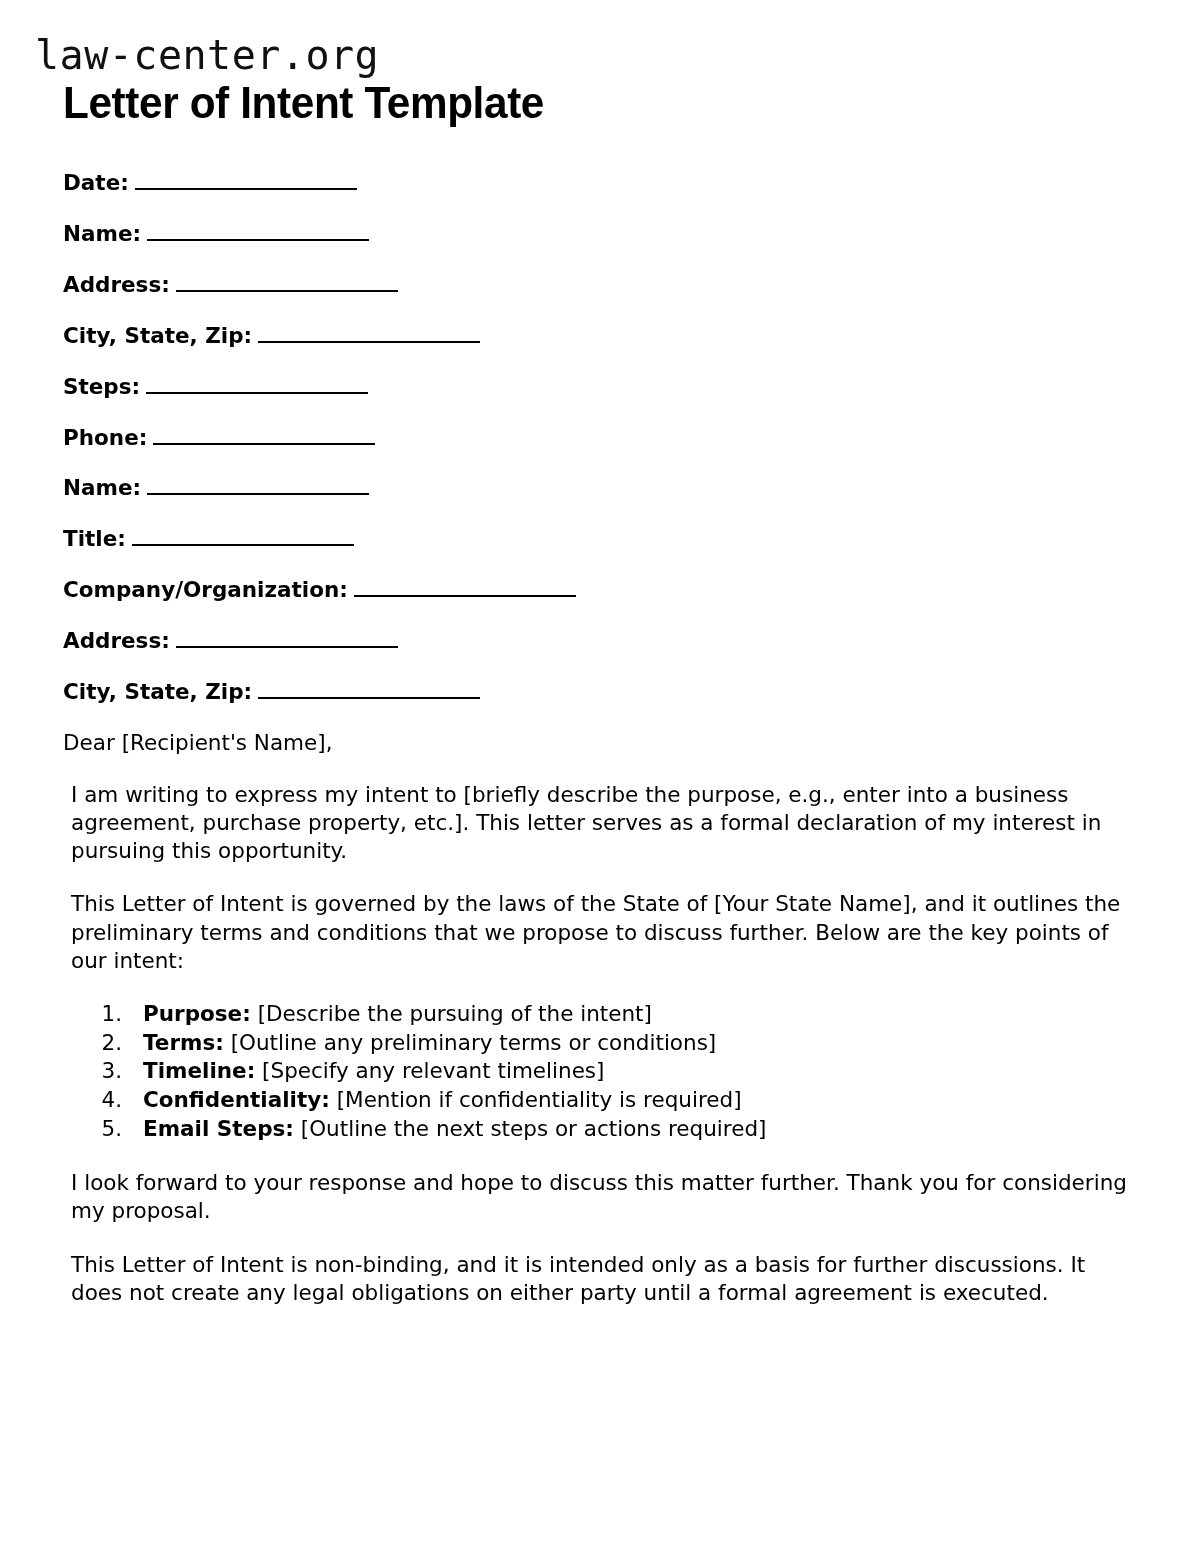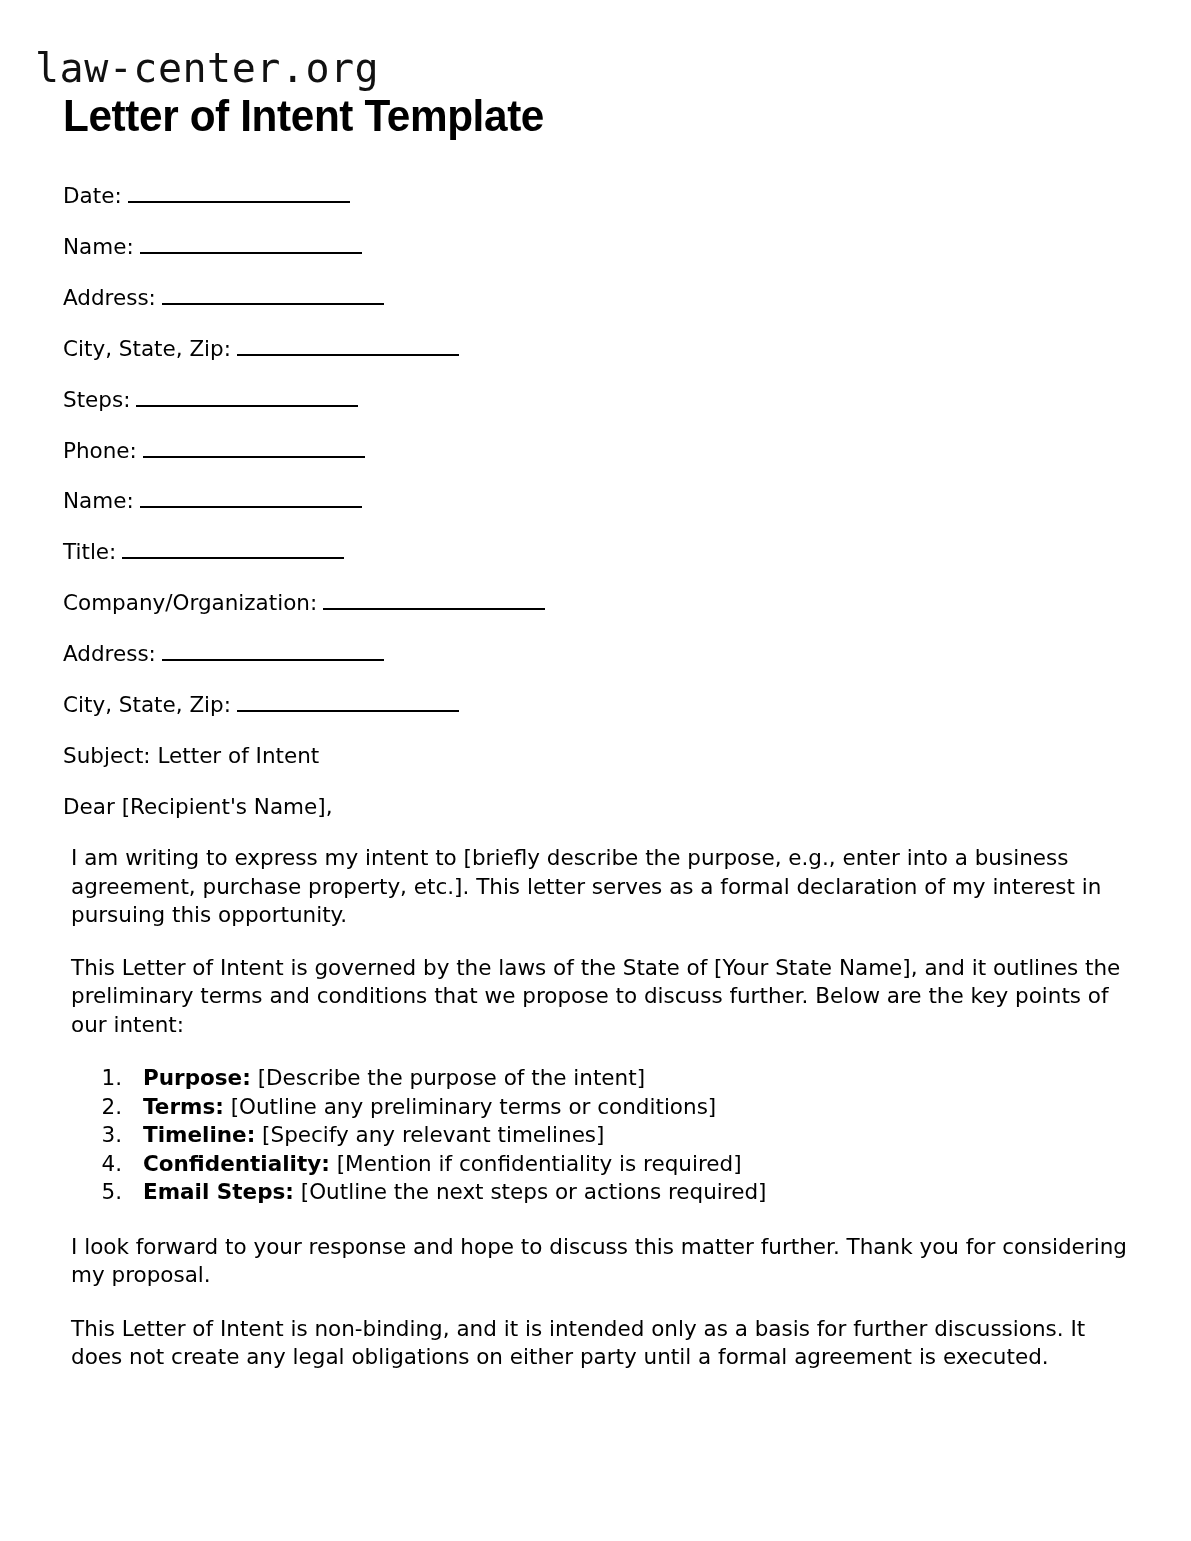--- a/index.html
+++ b/index.html
@@ -19,21 +19,21 @@
     position: relative;
     width: 1191px;
     height: 1541px;
     box-sizing: border-box;
     padding: 0;
     background: #ffffff;
   }
 
   
   .header {
-    padding-top: 48px;
+    padding-top: 35px;
   }
   .site-name {
     font-family: "DejaVu Sans Mono", "Liberation Mono", monospace;
     font-size: 40px;
     font-weight: 400;
     line-height: 1.0;
     letter-spacing: 0.5px;
     color: #111111;
     margin: 0 0 4px 35px;
     white-space: nowrap;
@@ -60,20 +60,21 @@
     line-height: 1.30;
   }
 
   .field-row {
     margin-bottom: 25.5px;
     white-space: nowrap;
     line-height: 1.18;
   }
   .field-label {
     display: inline;
+    font-weight: bold;
   }
   .blank-line {
     display: inline-block;
     width: 222px;
     border-bottom: 2.4px solid #000000;
     height: 0.82em;
     margin-left: 6px;
     vertical-align: baseline;
   }
   .section-label {
@@ -166,32 +167,31 @@
     <div class="field-row">
       <span class="field-label">Company/Organization:</span><span class="blank-line"></span>
     </div>
     <div class="field-row">
       <span class="field-label">Address:</span><span class="blank-line"></span>
     </div>
     <div class="field-row">
       <span class="field-label">City, State, Zip:</span><span class="blank-line"></span>
     </div>
 
-    <div class="subject-line">Subject: Letter of Intent</div>
 
     <div class="salutation">Dear [Recipient's Name],</div>
 
     <p class="para">I am writing to express my intent to [briefly describe the purpose, e.g., enter into a business agreement, purchase property, etc.]. This letter serves as a formal declaration of my interest in pursuing this opportunity.</p>
 
     <p class="para">This Letter of Intent is governed by the laws of the State of [Your State Name], and it outlines the preliminary terms and conditions that we propose to discuss further. Below are the key points of our intent:</p>
 
     <ol class="key-points">
       <li>
         <span class="kp-label">Purpose:</span>
-        <span class="kp-text">[Describe the purpose of the intent]</span>
+        <span class="kp-text">[Describe the pursuing of the intent]</span>
       </li>
       <li>
         <span class="kp-label">Terms:</span>
         <span class="kp-text">[Outline any preliminary terms or conditions]</span>
       </li>
       <li>
         <span class="kp-label">Timeline:</span>
         <span class="kp-text">[Specify any relevant timelines]</span>
       </li>
       <li>

